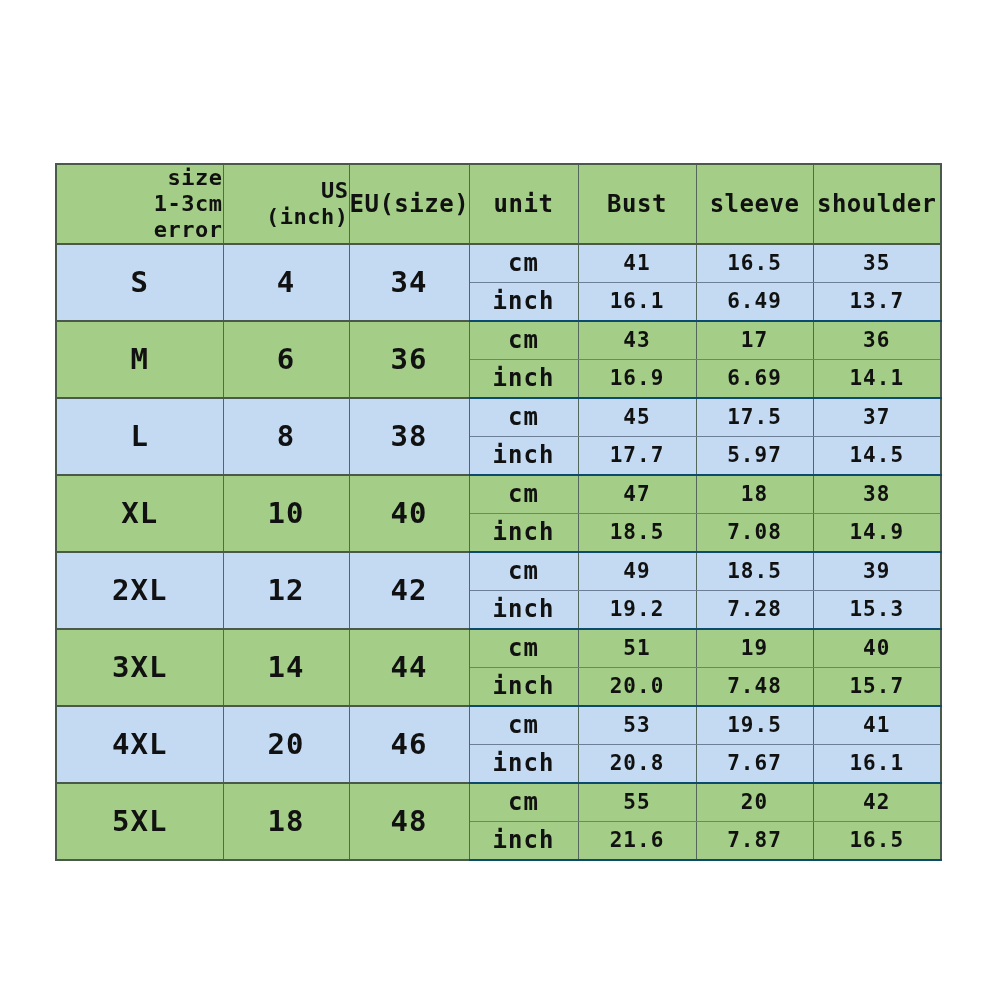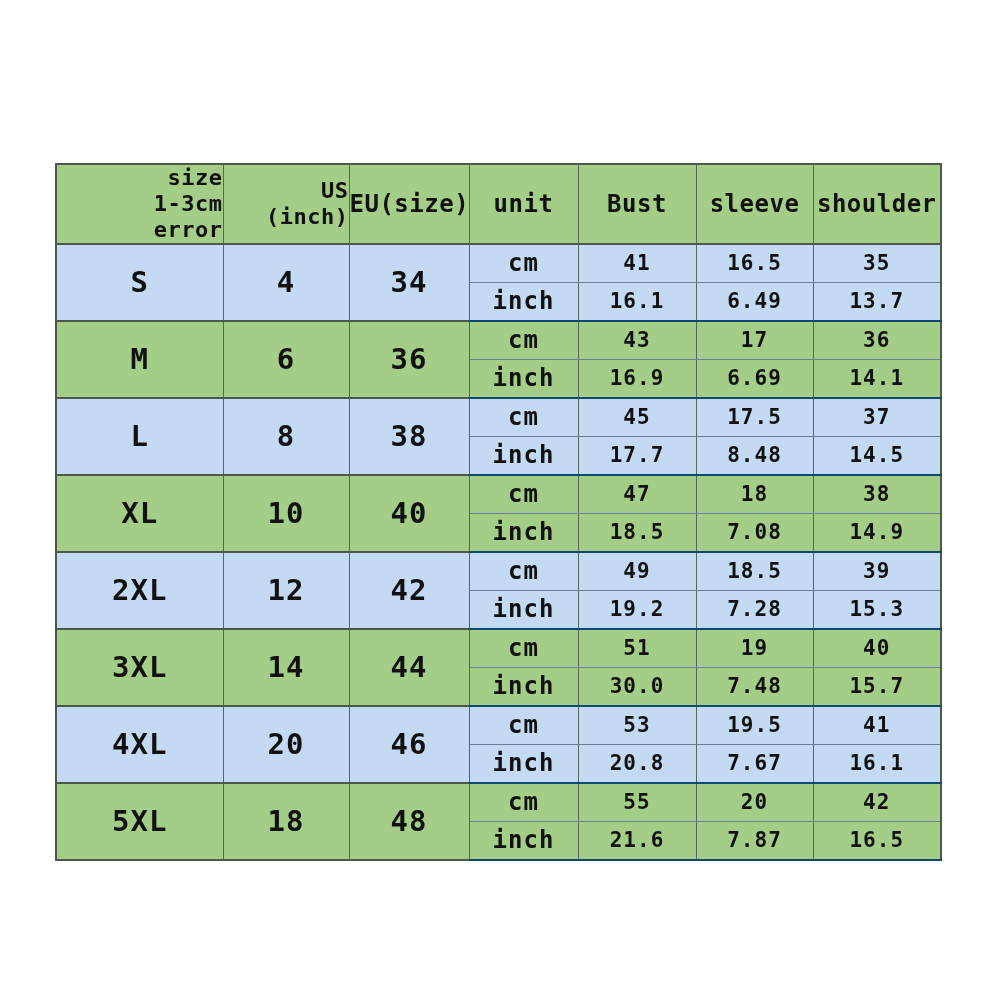--- a/index.html
+++ b/index.html
@@ -168,21 +168,21 @@
           <td rowspan="2" class="us-cell band-blue">8</td>
           <td rowspan="2" class="eu-cell band-blue">38</td>
           <td class="unit-cell band-blue">cm</td>
           <td class="meas-cell band-blue">45</td>
           <td class="meas-cell band-blue">17.5</td>
           <td class="meas-cell band-blue">37</td>
         </tr>
         <tr class="row-bottom">
           <td class="unit-cell band-blue">inch</td>
           <td class="meas-cell band-blue">17.7</td>
-          <td class="meas-cell band-blue">8.48</td>
+          <td class="meas-cell band-blue">5.97</td>
           <td class="meas-cell band-blue">14.5</td>
         </tr>
         <tr class="row-top">
           <td rowspan="2" class="size-cell band-green">XL</td>
           <td rowspan="2" class="us-cell band-green">10</td>
           <td rowspan="2" class="eu-cell band-green">40</td>
           <td class="unit-cell band-green">cm</td>
           <td class="meas-cell band-green">47</td>
           <td class="meas-cell band-green">18</td>
           <td class="meas-cell band-green">38</td>
@@ -212,21 +212,21 @@
           <td rowspan="2" class="size-cell band-green">3XL</td>
           <td rowspan="2" class="us-cell band-green">14</td>
           <td rowspan="2" class="eu-cell band-green">44</td>
           <td class="unit-cell band-green">cm</td>
           <td class="meas-cell band-green">51</td>
           <td class="meas-cell band-green">19</td>
           <td class="meas-cell band-green">40</td>
         </tr>
         <tr class="row-bottom">
           <td class="unit-cell band-green">inch</td>
-          <td class="meas-cell band-green">30.0</td>
+          <td class="meas-cell band-green">20.0</td>
           <td class="meas-cell band-green">7.48</td>
           <td class="meas-cell band-green">15.7</td>
         </tr>
         <tr class="row-top">
           <td rowspan="2" class="size-cell band-blue">4XL</td>
           <td rowspan="2" class="us-cell band-blue">20</td>
           <td rowspan="2" class="eu-cell band-blue">46</td>
           <td class="unit-cell band-blue">cm</td>
           <td class="meas-cell band-blue">53</td>
           <td class="meas-cell band-blue">19.5</td>

